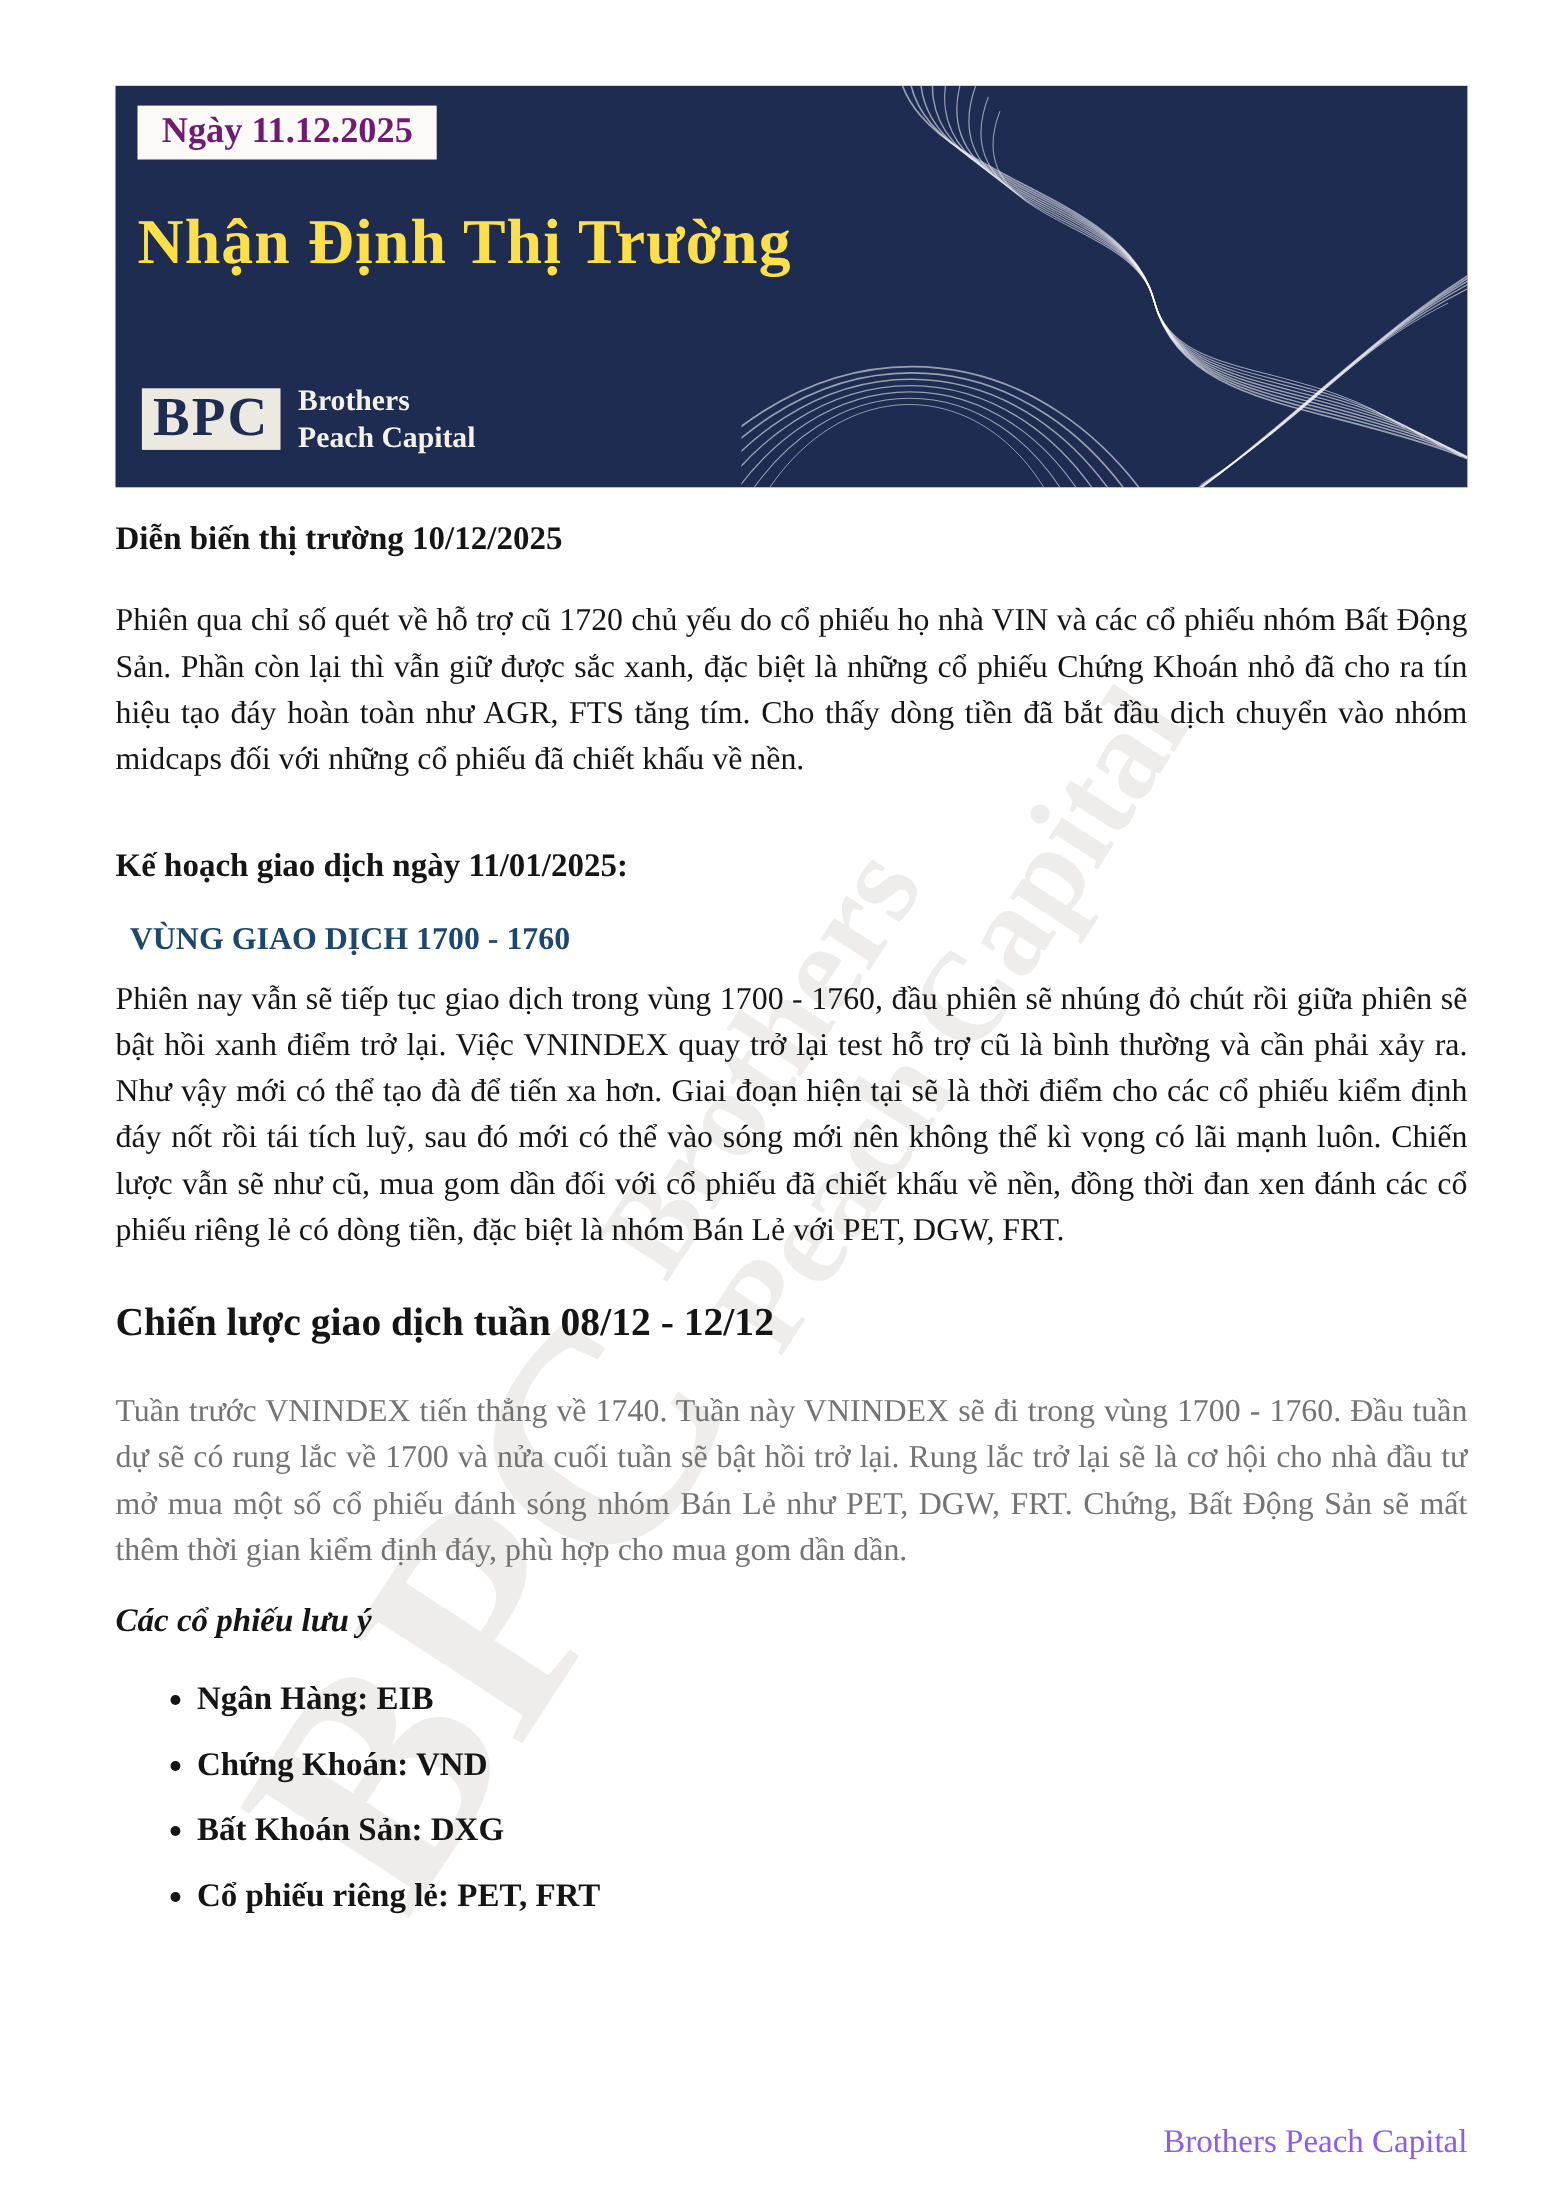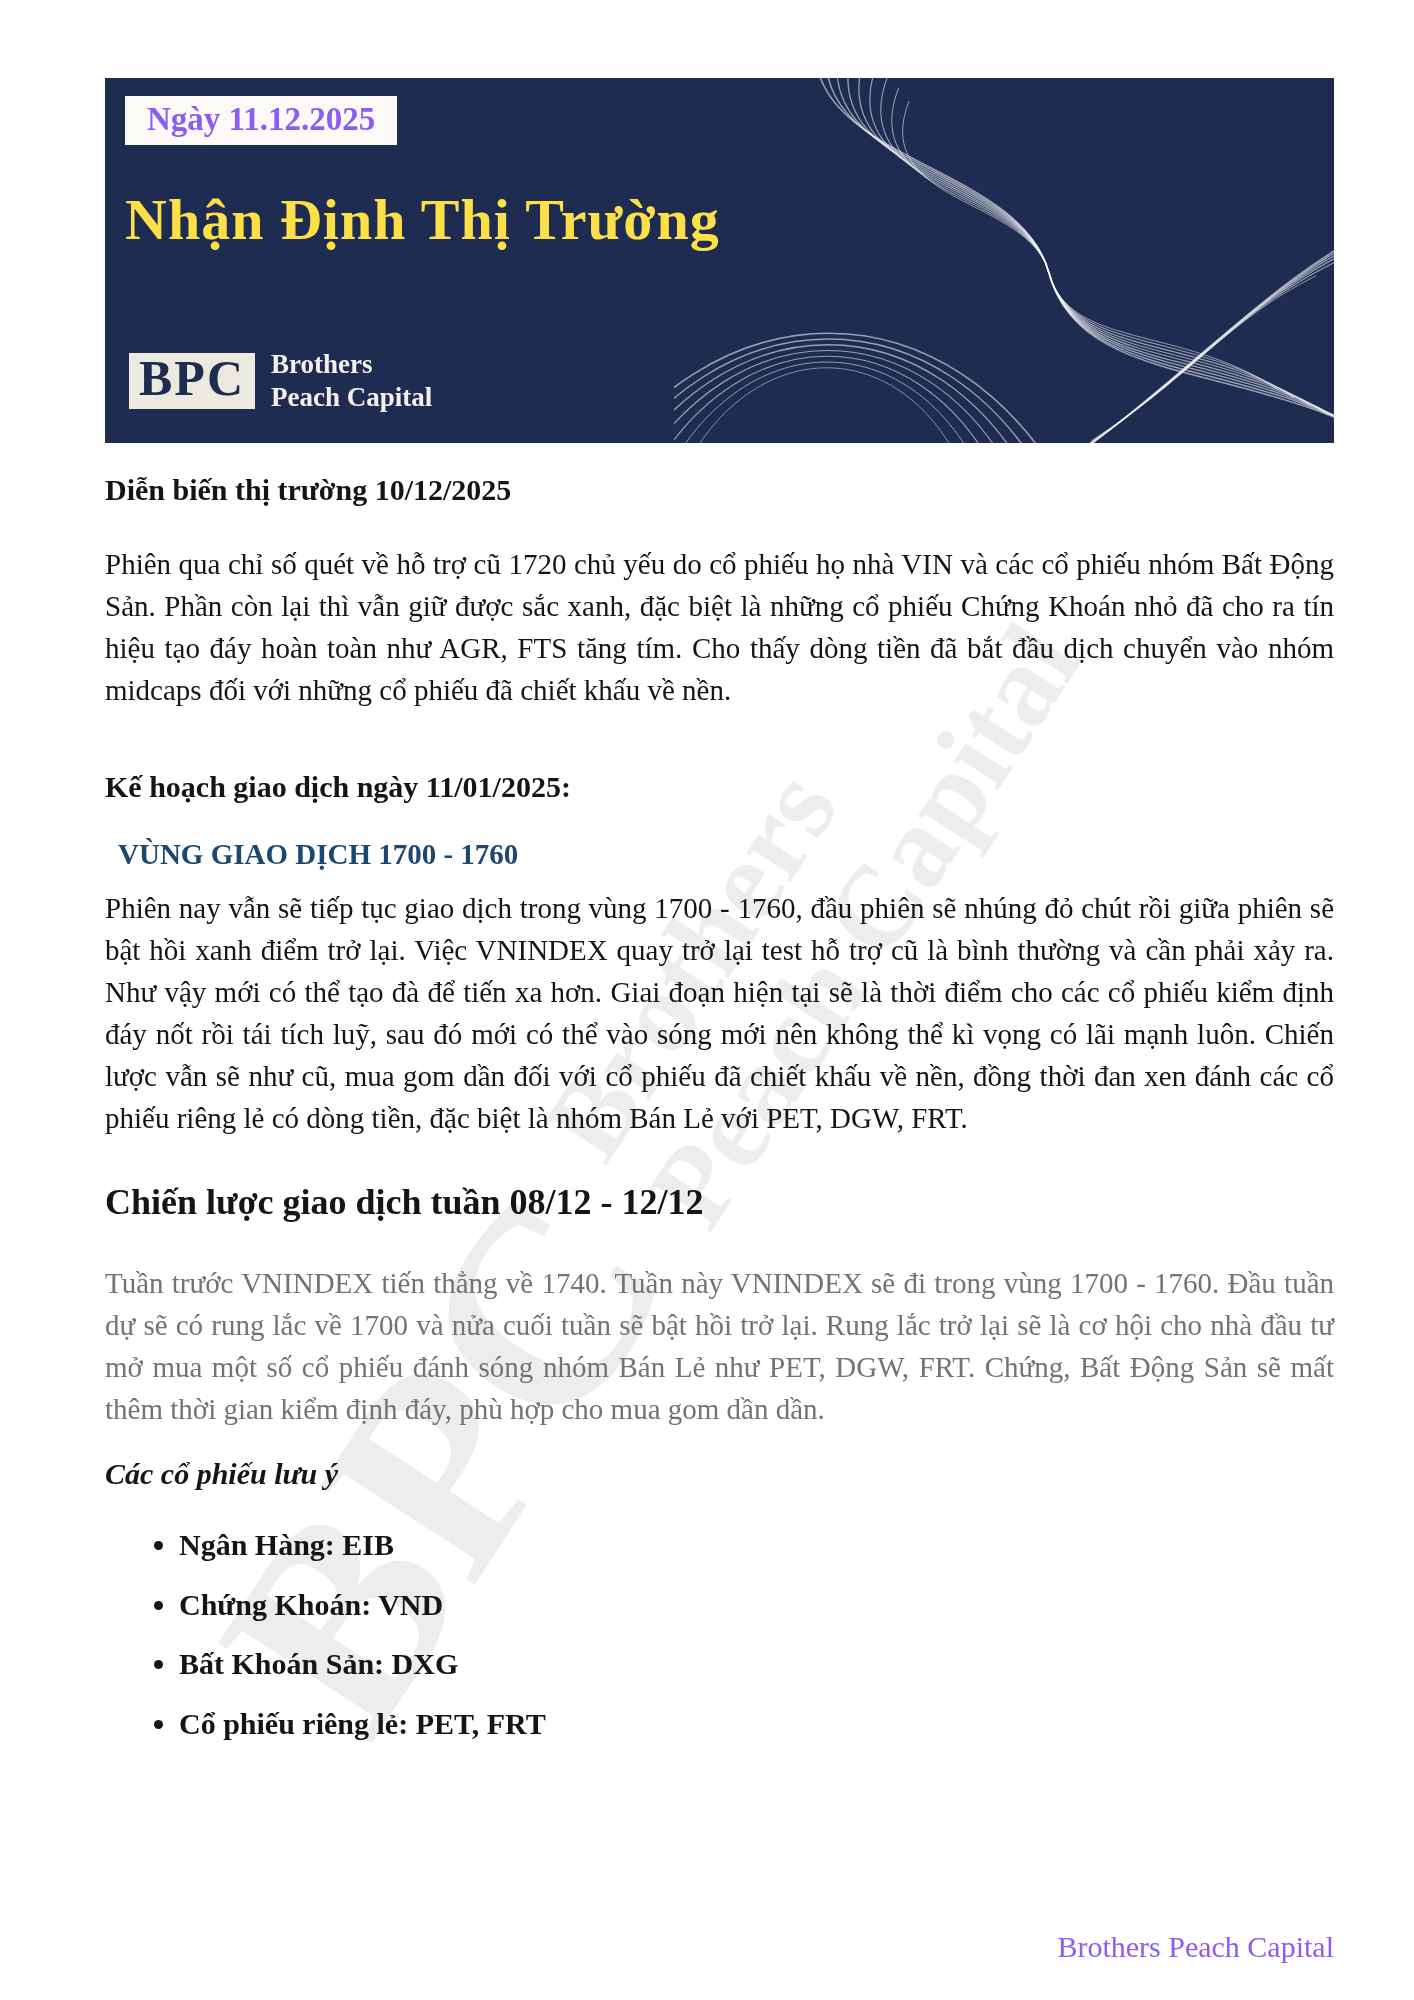--- a/index.html
+++ b/index.html
@@ -7,21 +7,21 @@
     position:relative; width:1414px; height:2000px; background:#ffffff;
     font-family:"Liberation Serif","DejaVu Serif",serif; overflow:hidden;
   }
 
   
   .header {
     position:relative; margin:78px 80px 0 105px; height:365px;
     background:#1e2c52; z-index:2; overflow:hidden;
   }
   .date-badge {
-    position:absolute; left:20px; top:18px; background:#fbfaf6; color:#8b5cf6;
+    position:absolute; left:20px; top:18px; background:#fbfaf6; color:#701a75;
     font-weight:bold; font-size:33px; padding:7px 22px 9px; line-height:1;
   }
   .hdr-title {
     position:absolute; left:20px; top:110px; margin:0; color:#fde047;
     font-size:58px; font-weight:bold; letter-spacing:1px; line-height:1.1;
   }
   .logo-row { position:absolute; left:24px; bottom:28px; display:flex; align-items:center; gap:16px; }
   .logo-box {
     background:#ece9e0; color:#1e2c52; font-weight:bold; font-size:50px;
     padding:0 10px 6px; line-height:1.0; letter-spacing:2px;

